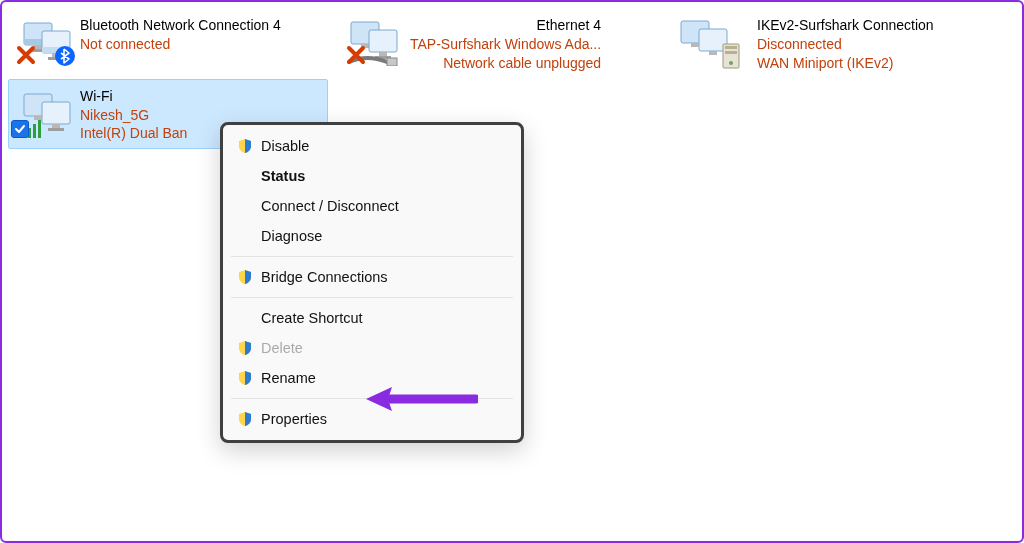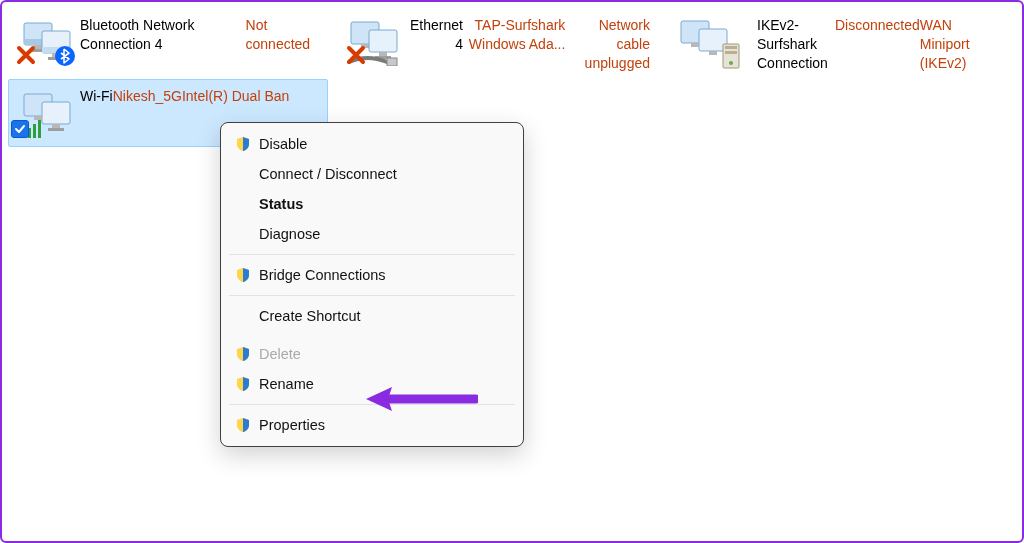--- a/index.html
+++ b/index.html
@@ -60,45 +60,45 @@
     width: 18px;
     height: 18px;
     background: #1a73e8;
     border: 1px solid #0b57d0;
     border-radius: 3px;
     display: flex;
     align-items: center;
     justify-content: center;
     z-index: 5;
   }
-  .adapter-text { display: flex; flex-direction: row; line-height: 1.35; padding-top: 2px;}
+  .adapter-text { display: flex; flex-direction: column; line-height: 1.35; padding-top: 2px;}
   .adapter-name { color: #000; }
   .adapter-sub { color: #c2410c; }
   
   .ctxmenu {
     position: absolute;
     left: 218px;
     top: 120px;
     width: 304px;
     background: #f9f9f9;
-    border: 1px solid #404040;
+    border: 3px solid #404040;
     border-radius: 8px;
     box-shadow: 0 8px 24px rgba(0,0,0,0.18);
     padding: 6px 0;
     z-index: 10;
   }
   .ctx-item {
     display: flex;
     align-items: center;
     height: 30px;
     padding: 0 14px 0 14px;
     font-size: 14.5px;
     color: #111;
   }
-  .ctx-item.disabled { color: #aaa; margin-top: 8px; }
+  .ctx-item.disabled { color: #aaa; }
   .ctx-item.bold { font-weight: 600; }
   .ctx-icon { width: 24px; display: flex; justify-content: flex-start; align-items: center; }
   .ctx-sep { height: 1px; background: #e3e3e3; margin: 5px 8px; }
   
   .arrow {
     position: absolute;
     left: 356px;
     top: 382px;
     z-index: 20;
   }
@@ -223,27 +223,27 @@
 <div class="ctxmenu">
   <div class="ctx-item">
     <span class="ctx-icon">
       <svg width="16" height="16" viewBox="0 0 16 16">
           <path d="M8 1 L14 3 V8 C14 12 11 14.5 8 15 C5 14.5 2 12 2 8 V3 Z" fill="#ffd54a"></path>
           <path d="M8 1 L14 3 V8 C14 12 11 14.5 8 15 V1 Z" fill="#2b7cd3"></path>
         </svg>
     </span>
     <span>Disable</span>
   </div>
+  <div class="ctx-item bold">
+    <span class="ctx-icon"></span>
+    <span>Status</span>
+  </div>
   <div class="ctx-item">
     <span class="ctx-icon"></span>
     <span>Connect / Disconnect</span>
-  </div>
-  <div class="ctx-item bold">
-    <span class="ctx-icon"></span>
-    <span>Status</span>
   </div>
   <div class="ctx-item">
     <span class="ctx-icon"></span>
     <span>Diagnose</span>
   </div>
   <div class="ctx-sep"></div>
   <div class="ctx-item">
     <span class="ctx-icon">
       <svg width="16" height="16" viewBox="0 0 16 16">
           <path d="M8 1 L14 3 V8 C14 12 11 14.5 8 15 C5 14.5 2 12 2 8 V3 Z" fill="#ffd54a"></path>

